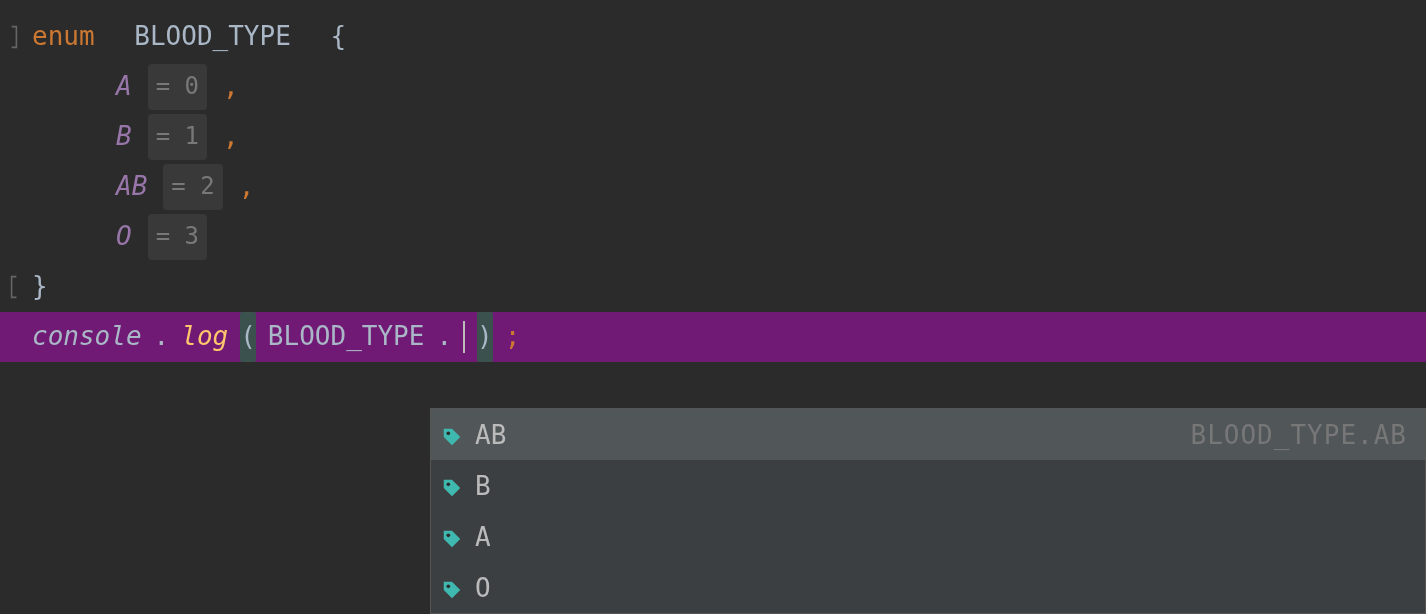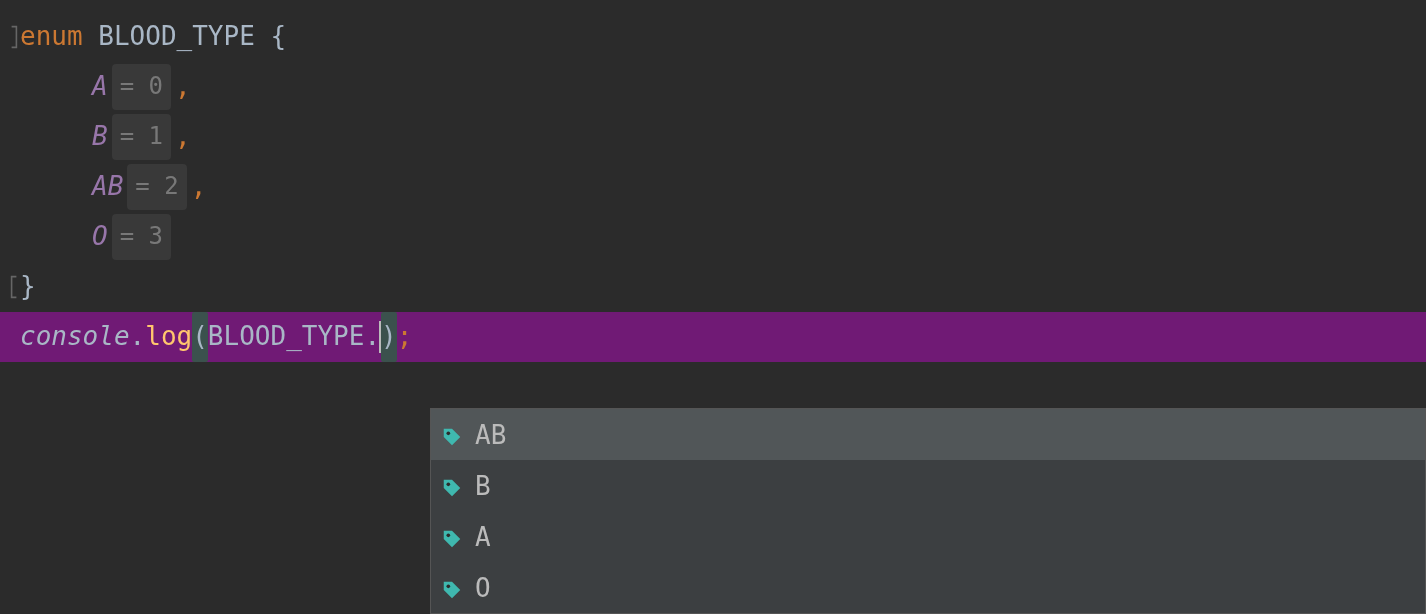--- a/index.html
+++ b/index.html
@@ -15,20 +15,21 @@
     }
     .code-area {
       padding: 12px 0 0 0;
       line-height: 1.9;
     }
     .line {
       display: flex;
       align-items: center;
       height: 50px;
       padding-left: 10px;
+      gap: 12px;
     }
     .line.current {
       background: #701a75;
     }
     .gutter-icon {
       width: 8px;
       height: 30px;
       margin-right: 2px;
       display: inline-flex;
       align-items: center;
@@ -42,21 +43,21 @@
       color: #787878;
       border-radius: 4px;
       padding: 0 8px;
       margin: 0 4px;
       font-size: 24px;
       font-style: normal;
     }
     .punct { color: #cc7832; }
     .brace { color: #a9b7c6; }
     .ident { color: #a9b7c6; font-style: italic; }
-    .method { color: #ffc66d; }
+    .method { color: #ffc66d; font-style: italic; }
     .paren { color: #a9b7c6; }
     .paren-match {
       background: #3b514d;
       border-radius: 2px;
     }
     .cursor {
       display: inline-block;
       width: 2px;
       height: 32px;
       background: #bbbbbb;
@@ -177,20 +178,21 @@
 <div class="autocomplete">
   <div class="ac-row selected">
     <span class="ac-icon">
       <svg viewBox="0 0 24 24" width="22" height="22">
           <path d="M3 3 L12 3 L21 12 L12 21 L3 12 Z" fill="#3fb8af"></path>
           <circle cx="8" cy="8" r="2" fill="#2b2b2b"></circle>
         </svg>
     </span>
     <span class="ac-label">AB</span>
     <span class="ac-spacer"></span>
+    <span class="ac-right">BLOOD_TYPE.AB</span>
   </div>
   <div class="ac-row">
     <span class="ac-icon">
       <svg viewBox="0 0 24 24" width="22" height="22">
           <path d="M3 3 L12 3 L21 12 L12 21 L3 12 Z" fill="#3fb8af"></path>
           <circle cx="8" cy="8" r="2" fill="#2b2b2b"></circle>
         </svg>
     </span>
     <span class="ac-label">B</span>
     <span class="ac-spacer"></span>

